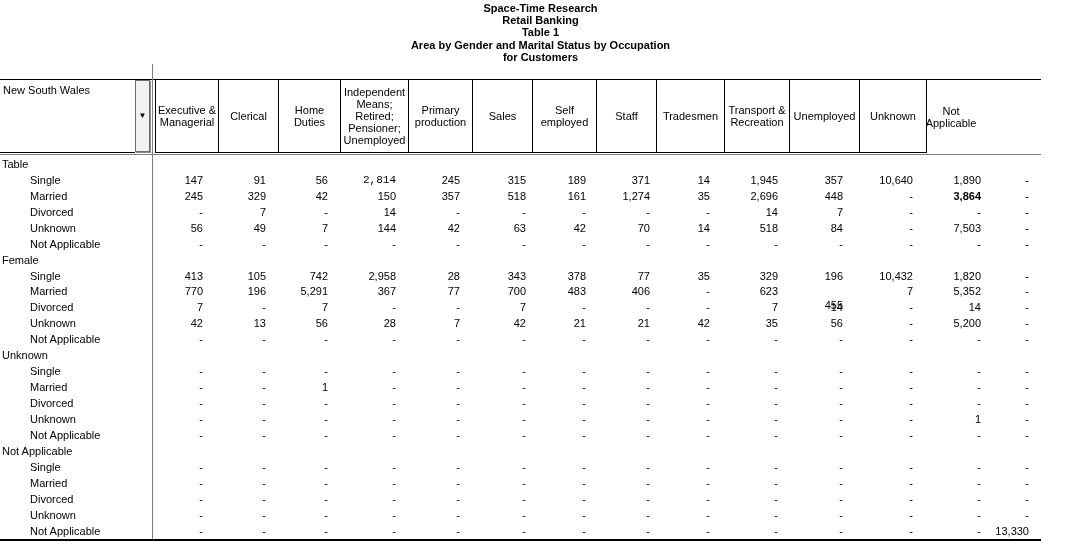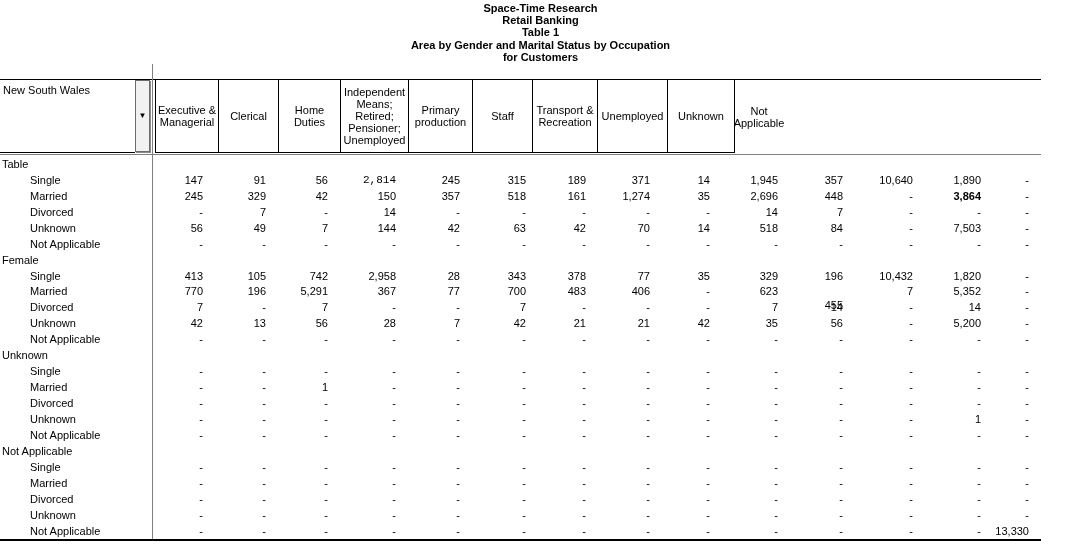--- a/index.html
+++ b/index.html
@@ -56,21 +56,24 @@
     <div class="hdr-label">New South Wales</div>
     <button class="dd-btn">
       <span>▼</span>
     </button>
     <div class="hcells">
         <div class="hcell" style="width: 63px;">Executive &amp; Managerial</div>
         <div class="hcell" style="width: 60px;">Clerical</div>
         <div class="hcell" style="width: 62px;">Home Duties</div>
         <div class="hcell" style="width: 68px;">Independent Means; Retired; Pensioner; Unemployed</div>
         <div class="hcell" style="width: 64px;">Primary production</div>
+        <div class="hcell" style="width: 60px;">Sales</div>
+        <div class="hcell" style="width: 64px;">Self employed</div>
         <div class="hcell" style="width: 60px;">Staff</div>
+        <div class="hcell" style="width: 68px;">Tradesmen</div>
         <div class="hcell" style="width: 65px;">Transport &amp; Recreation</div>
         <div class="hcell" style="width: 70px;">Unemployed</div>
         <div class="hcell hcell-last-boxed" style="width: 68px;">Unknown</div>
         <div class="hcell hcell-open" style="width: 48px;">Not Applicable</div>
       </div>
   </div>
 
   <div class="gray-sep"></div>
   <div class="divider"></div>
 

